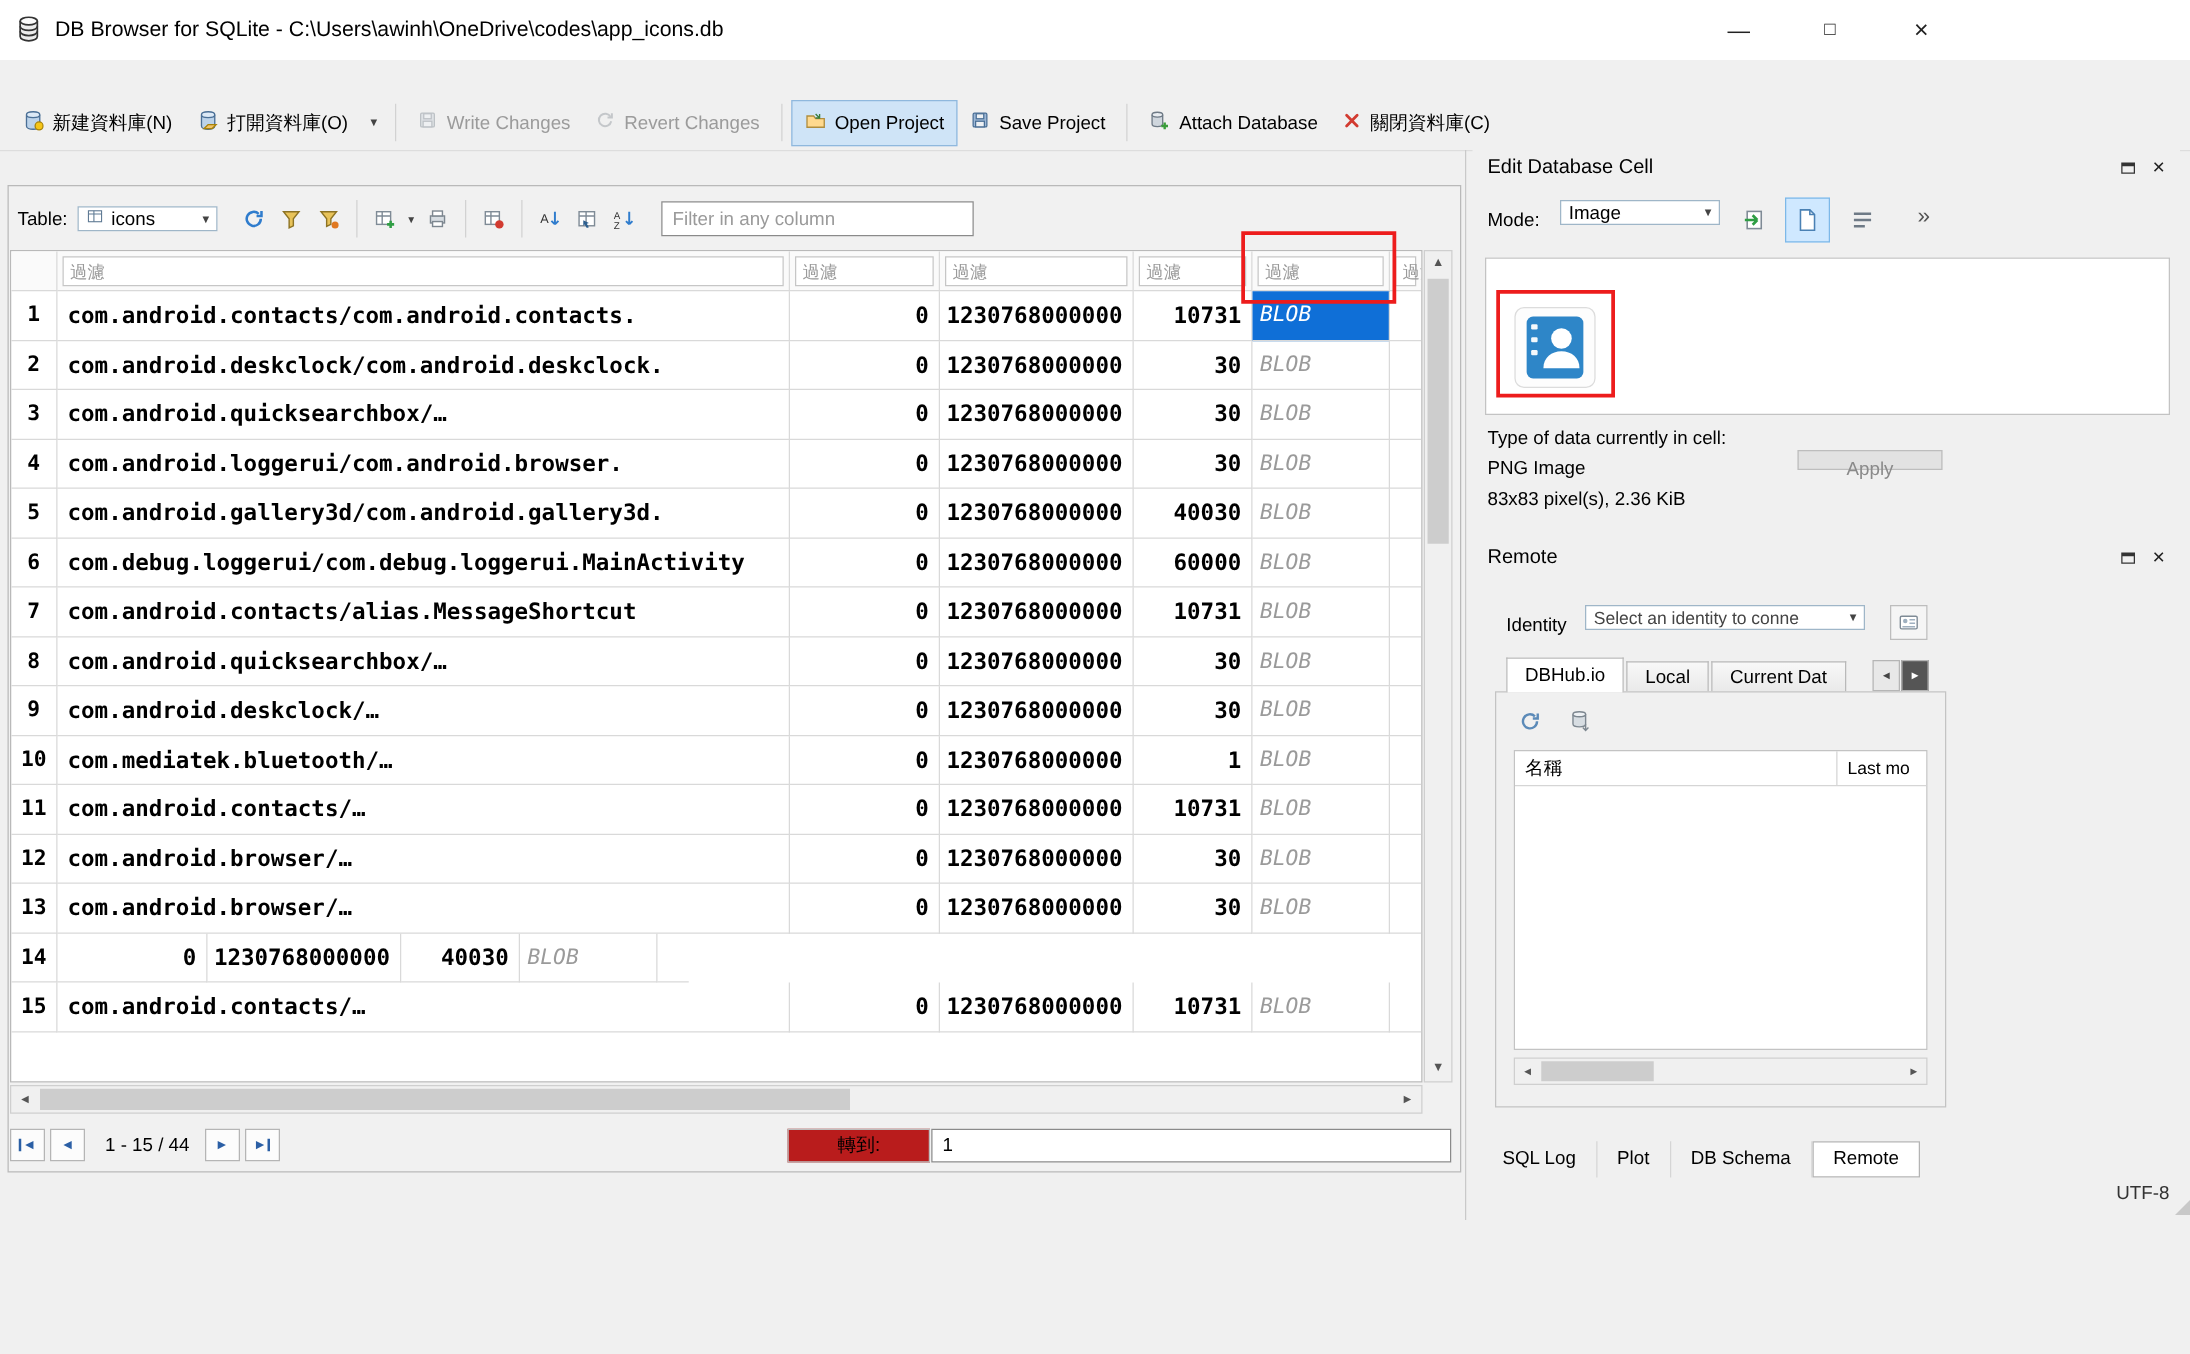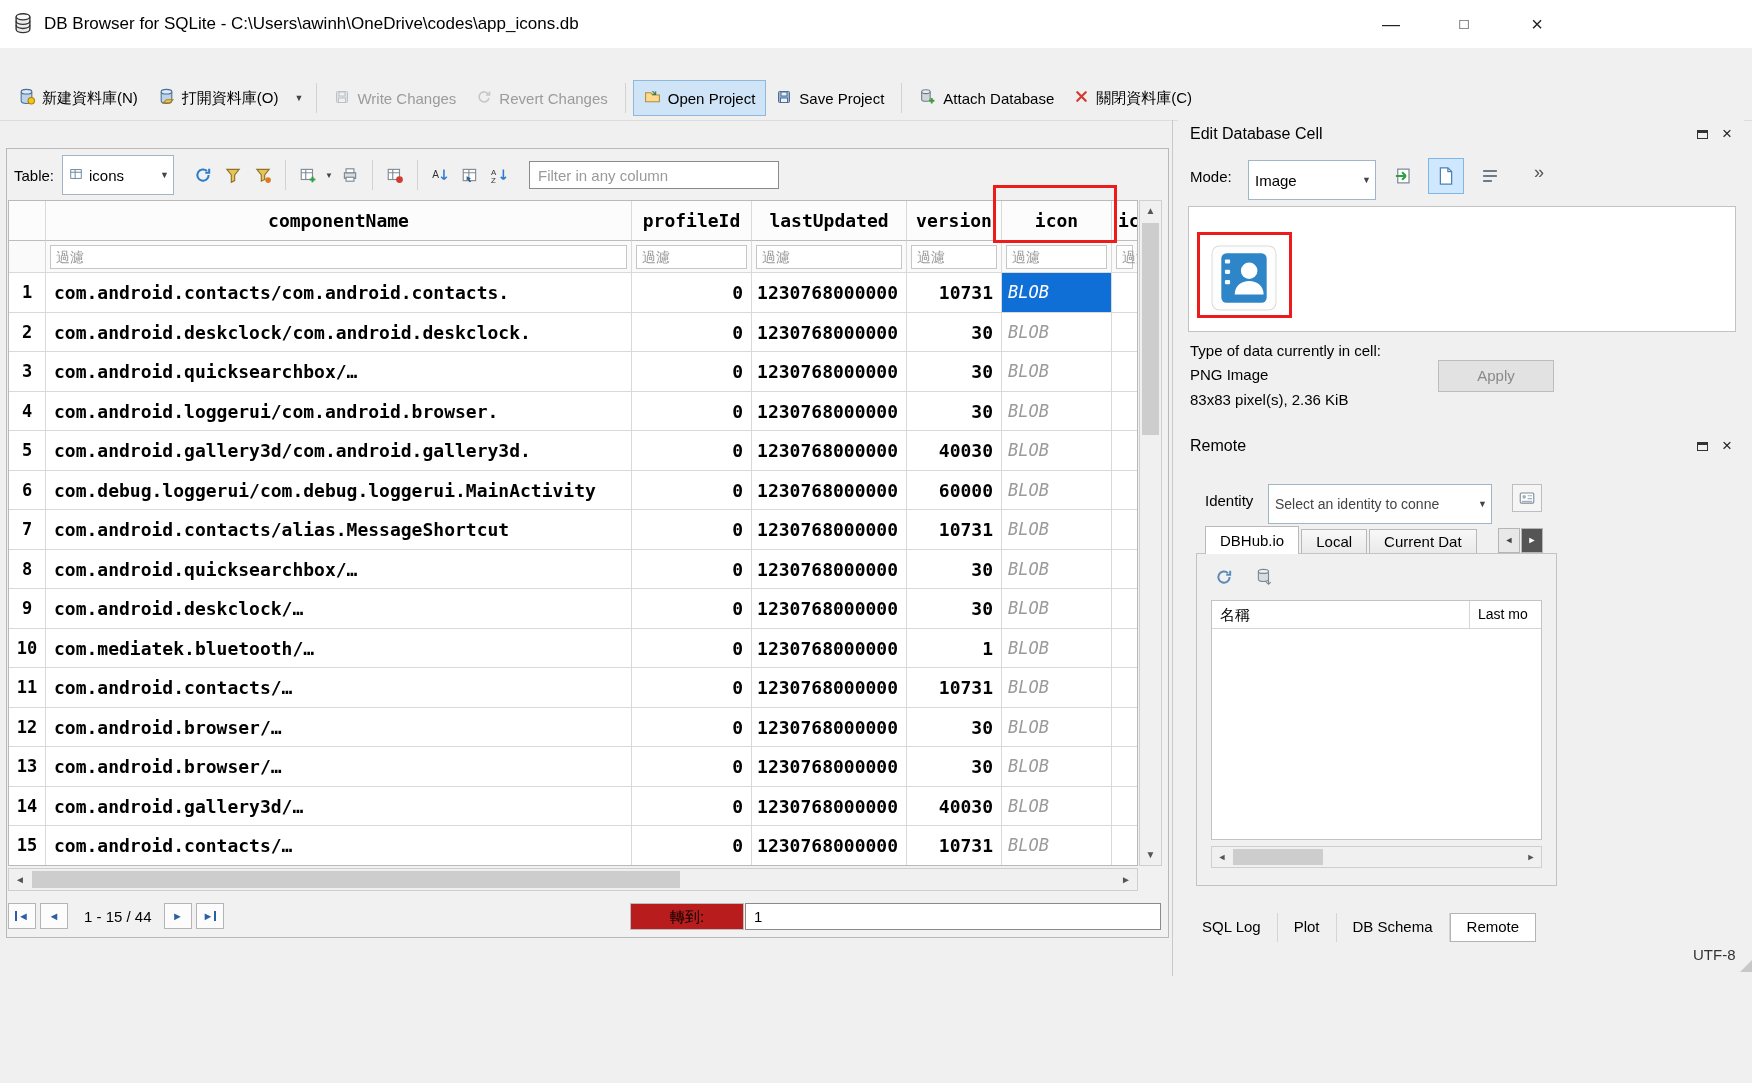--- a/index.html
+++ b/index.html
@@ -30,21 +30,21 @@
   
   #tabbar { position:absolute; left:8px; top:121px; height:28px; display:flex; align-items:flex-end; }
   .tab { padding:0 17px; height:25px; line-height:24px; font-size:15px; border:1px solid #b9b9b9; border-bottom:none; background:linear-gradient(#f8f8f8,#e9e9e9); margin-right:2px; }
   .tab.active { height:28px; line-height:27px; background:#fff; position:relative; z-index:3; }
 
   #page-frame { position:absolute; left:6px; top:148px; width:1163px; height:790px; border:1px solid #b9b9b9; background:#f1f1f1; }
 
   
   #controls { position:absolute; left:14px; top:157px; width:1150px; height:36px; display:flex; align-items:center; }
   #controls .lbl { font-size:15px; margin-right:8px; }
-  .combo { height:40px; background:#fff; border:1px solid #9fb6c8; display:flex; align-items:center; padding:0 4px 0 6px; font-size:15px; gap:6px; }
+  .combo { height:20px; background:#fff; border:1px solid #9fb6c8; display:flex; align-items:center; padding:0 4px 0 6px; font-size:15px; gap:6px; }
   .combo .caret { font-size:9px; color:#444; margin-left:auto; padding-left:8px; }
   #table-combo { width:112px; }
   .icon-btn { width:30px; height:30px; display:flex; align-items:center; justify-content:center; }
   .mini-caret { font-size:8px; color:#444; width:12px; text-align:center; }
   #filter-input { margin-left:14px; width:250px; height:28px; border:1px solid #8a8a8a; background:#fff; font-size:15px; padding:0 8px; font-family:"Liberation Sans",sans-serif; color:#333; }
   #filter-input::placeholder { color:#9a9a9a; }
 
   
   #grid { position:absolute; left:8px; top:200px; width:1130px; height:666px; background:#fff; border:1px solid #b9b9b9; overflow:hidden; }
   .g-row, .g-head, .g-filter { display:flex; width:1128px; }
@@ -97,21 +97,21 @@
   .sq-btn { position:absolute; width:32px; height:32px; display:flex; align-items:center; justify-content:center; }
   #ec-btn-import { left:1388px; top:160px; }
   #ec-btn-image { left:1428px; top:158px; width:36px; height:36px; background:#cfe8ff; border:1px solid #7db8e8; }
   #ec-btn-text { left:1474px; top:160px; }
   #ec-chevron { position:absolute; left:1534px; top:162px; font-size:18px; color:#555; }
   #ec-preview { position:absolute; left:1188px; top:206px; width:548px; height:126px; background:#fff; border:1px solid #c3c3c3; }
   #ec-preview .contact-wrap { position:absolute; left:22px; top:38px; }
   #ec-type-label { position:absolute; left:1190px; top:342px; font-size:15px; }
   #ec-type-value { position:absolute; left:1190px; top:366px; font-size:15px; }
   #ec-size { position:absolute; left:1190px; top:391px; font-size:15px; }
-  #ec-apply { position:absolute; left:1438px; top:360px; width:116px; height:32px; background:#e2e2e2; border:1px solid #bdbdbd; color:#8a8a8a; text-align:center; line-height:30px; font-size:15px; }
+  #ec-apply { position:absolute; left:1438px; top:360px; width:116px; height:16px; background:#e2e2e2; border:1px solid #bdbdbd; color:#8a8a8a; text-align:center; line-height:30px; font-size:15px; }
 
   #rm-header { top:432px; }
   #rm-identity-label { position:absolute; left:1205px; top:492px; font-size:15px; }
   #rm-identity-combo { position:absolute; left:1268px; top:484px; width:224px; color:#444; font-size:14px; }
   #rm-identity-combo span:first-child { overflow:hidden; white-space:nowrap; width:186px; }
   #rm-identity-btn { left:1512px; top:484px; width:30px; height:28px; border:1px solid #bdbdbd; background:#f5f5f5; }
   #rm-tabs { position:absolute; left:1205px; top:526px; height:28px; display:flex; align-items:flex-end; }
   #rm-tabs .tab { font-size:15px; padding:0 14px;margin-top:20px; }
   #rm-tabs .tab.cut { max-width:112px; overflow:hidden; }
   .tab-scroll { position:absolute; top:528px; width:22px; height:25px; border:1px solid #b5b5b5; background:#e8e8e8; text-align:center; line-height:23px; font-size:9px; color:#444; }
@@ -294,29 +294,20 @@
         <svg width="18" height="18" viewBox="0 0 16 16">
           <text x="0" y="8" font-size="7" fill="#333" font-family="sans-serif">A</text>
           <text x="0" y="15" font-size="7" fill="#333" font-family="sans-serif">Z</text>
           <path d="M11 3v9M11 12l-2.3-2.3M11 12l2.3-2.3" stroke="#2f7ccd" fill="none" stroke-width="1.4"></path>
         </svg>
       </div>
     <input id="filter-input" placeholder="Filter in any column" style="">
   </div>
 
   <div id="grid">
-    <div class="g-head">
-      <div class="g-cell w-num"></div>
-      <div class="g-cell w-comp">componentName</div>
-      <div class="g-cell w-id">profileId</div>
-      <div class="g-cell w-upd">lastUpdated</div>
-      <div class="g-cell w-ver">version</div>
-      <div class="g-cell w-icon">icon</div>
-      <div class="g-cell w-stub" style="text-align:left;padding-left:6px;">ic</div>
-    </div>
     <div class="g-filter">
       <div class="g-cell w-num"></div>
       <div class="g-cell w-comp">
           <div class="filter-box">過濾</div>
         </div>
       <div class="g-cell w-id">
           <div class="filter-box">過濾</div>
         </div>
       <div class="g-cell w-upd">
           <div class="filter-box">過濾</div>
@@ -444,21 +435,20 @@
           <div class="g-cell w-num c-num">13</div>
           <div class="g-cell w-comp c-comp">com.android.browser/…</div>
           <div class="g-cell w-id num">0</div>
           <div class="g-cell w-upd num">1230768000000</div>
           <div class="g-cell w-ver num">30</div>
           <div class="g-cell w-icon blob">BLOB</div>
           <div class="g-cell w-stub"></div>
         </div>
         <div class="g-row">
           <div class="g-cell w-num c-num">14</div>
-          <div class="g-cell w-comp c-comp">com.android.gallery3d/…</div>
           <div class="g-cell w-id num">0</div>
           <div class="g-cell w-upd num">1230768000000</div>
           <div class="g-cell w-ver num">40030</div>
           <div class="g-cell w-icon blob">BLOB</div>
           <div class="g-cell w-stub"></div>
         </div>
         <div class="g-row">
           <div class="g-cell w-num c-num">15</div>
           <div class="g-cell w-comp c-comp">com.android.contacts/…</div>
           <div class="g-cell w-id num">0</div>

